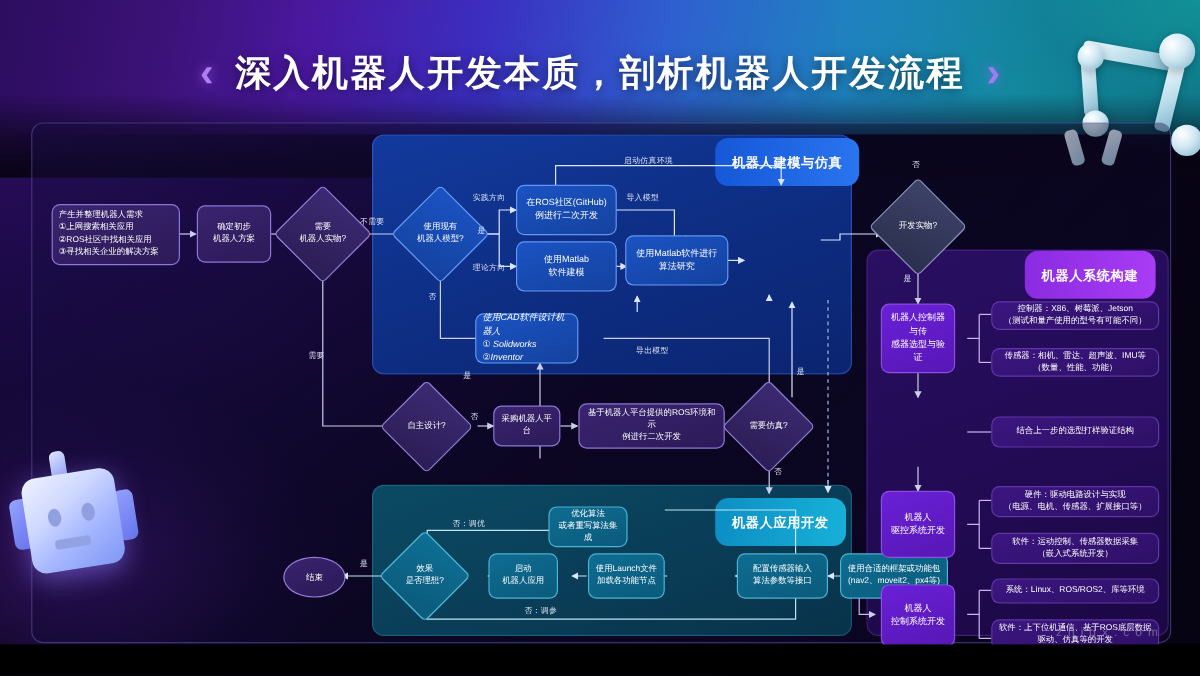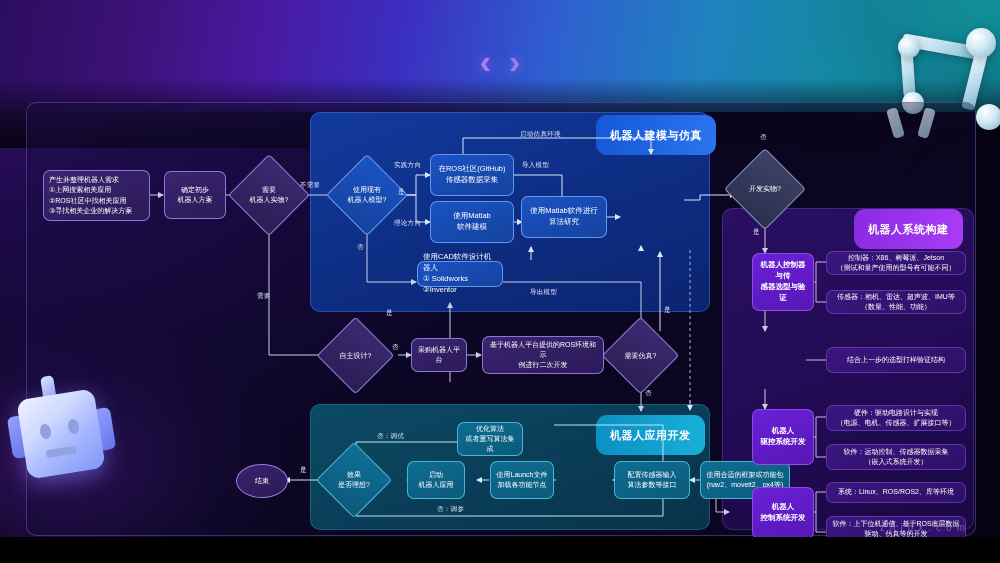--- a/index.html
+++ b/index.html
@@ -66,21 +66,21 @@
 
   .n-pp{background:linear-gradient(160deg,#3a2470,#2c1a58);
         border:1px solid rgba(165,140,245,.8);font-size:7px;}
   .n-pp.left{justify-content:flex-start;text-align:left;}
   .n-blue{background:linear-gradient(160deg,#1b53c4,#14429e);
         border:1px solid rgba(110,165,255,.85);font-size:7.5px;}
   .n-blue.left{justify-content:flex-start;text-align:left;}
   .n-teal{background:linear-gradient(160deg,#0e6d92,#0b5a7b);
         border:1px solid rgba(90,200,230,.8);font-size:7px;}
   .n-vio{background:linear-gradient(160deg,#6a20d8,#5717b4);
-        border:1px solid rgba(175,120,255,.55);font-size:7.5px;font-weight:700;margin-left:18px;}
+        border:1px solid rgba(175,120,255,.55);font-size:7.5px;font-weight:400;}
   .n-viod{background:linear-gradient(160deg,#3b1680,#2e1066);
         border:1px solid rgba(150,95,230,.45);font-size:7px;}
 
   
   .dia{position:absolute;display:flex;align-items:center;justify-content:center;}
   .dia .shape{position:absolute;inset:0;transform:rotate(45deg);border-radius:4px;}
   .dia .lbl{position:relative;z-index:2;font-size:7px;color:#fff;text-align:center;
             line-height:1.4;white-space:pre-line;}
   .dia.pp .shape{background:linear-gradient(160deg,#3c2a72,#2b1d55);
         border:1px solid rgba(170,150,245,.8);}
@@ -154,20 +154,21 @@
 <div id="stage">
 
   <div class="bg-base"></div>
   <div class="bg-top"></div>
   <div class="bg-top-fade"></div>
   <div class="bg-teal"></div>
   <div class="bg-purpleglow"></div>
 
   <div class="header">
     <span class="chev">‹</span>
+    <span class="title">深入机器人开发本质，剖析机器人开发流程</span>
     <span class="chev r">›</span>
   </div>
 
   <div class="arm">
     <i class="seg1"></i>
       <i class="seg2"></i>
       <i class="seg3"></i>
     <div class="jo j2"></div>
       <div class="jo j1"></div>
     <div class="jo j3"></div>
@@ -314,35 +315,35 @@
   </div>
 
   <div class="dia blue" style="left:338px;top:166px;width:58px;height:58px;">
     <span class="shape"></span>
     <span class="lbl">使用现有
 机器人模型?</span>
   </div>
 
   <div class="node n-blue" style="left:430px;top:154px;width:84px;height:42px;">
     <span class="t">在ROS社区(GitHub)
-传感器数据采集</span>
+例进行二次开发</span>
   </div>
 
   <div class="node n-blue" style="left:521px;top:196px;width:86px;height:42px;">
     <span class="t">使用Matlab软件进行
 算法研究</span>
   </div>
 
   <div class="node n-blue" style="left:430px;top:201px;width:84px;height:42px;">
     <span class="t">使用Matlab
 软件建模</span>
   </div>
 
 
-  <div class="node n-blue left" style="left:417px;top:261px;width:86px;height:26px;">
+  <div class="node n-blue left" style="left:396px;top:261px;width:86px;height:42px;font-style:italic;">
     <span class="t">使用CAD软件设计机器人
 ① Solidworks
 ②Inventor</span>
   </div>
 
   <div class="dia pp" style="left:328px;top:328px;width:55px;height:55px;">
     <span class="shape"></span>
     <span class="lbl">自主设计?</span>
   </div>
 

